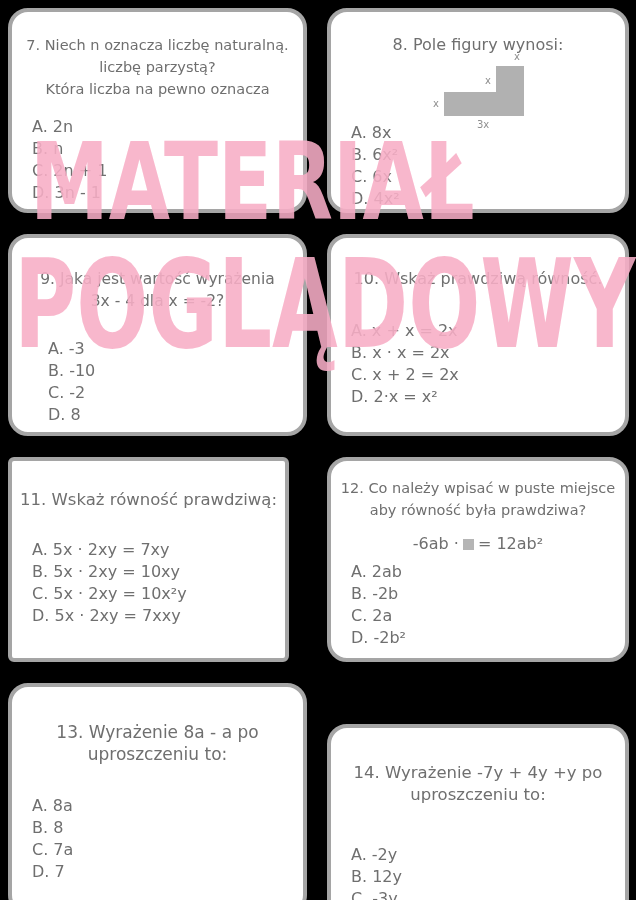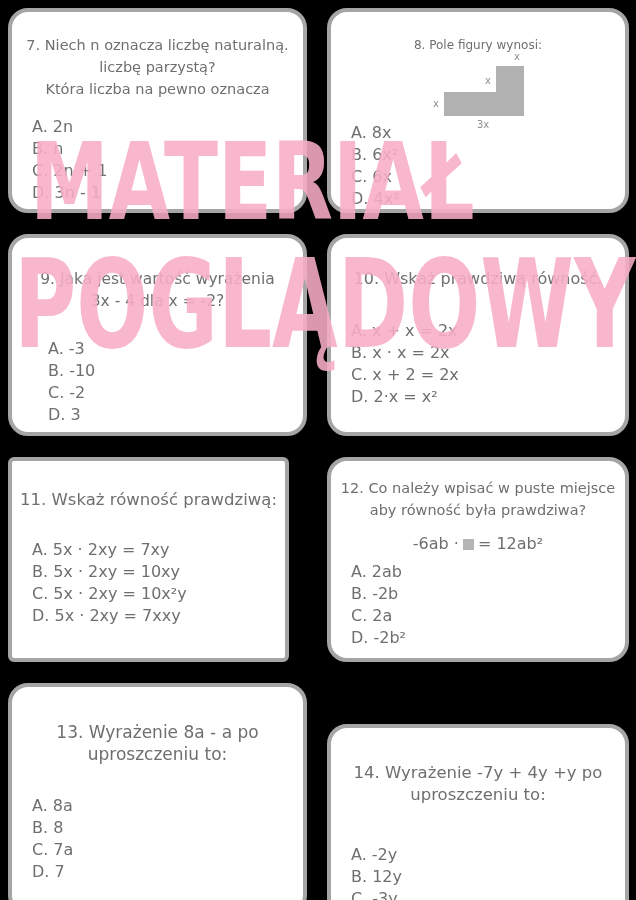--- a/index.html
+++ b/index.html
@@ -47,21 +47,21 @@
     </div>
     <div class="answers" style="top:104px;">
       <div class="answer">A. 2n</div>
       <div class="answer">B. n</div>
       <div class="answer">C. 2n + 1</div>
       <div class="answer">D. 3n - 1</div>
     </div>
   </div>
 
   <div class="card" style="left:327px; top:8px; width:302px; height:205px;">
-    <div class="title" style="top:22px; font-size:12px;">
+    <div class="title" style="top:22px; font-size:16px;">
       <div class="title-line">8. Pole figury wynosi:</div>
     </div>
     <div>
       <div class="fig-rect" style="left:165px; top:54px; width:28px; height:50px;"></div>
       <div class="fig-rect" style="left:113px; top:80px; width:80px; height:24px;"></div>
       <span class="fig-label" style="left:183px; top:40px;">x</span>
       <span class="fig-label" style="left:154px; top:64px;">x</span>
       <span class="fig-label" style="left:102px; top:87px;">x</span>
       <span class="fig-label" style="left:146px; top:108px;">3x</span>
     </div>
@@ -75,21 +75,21 @@
 
   <div class="card" style="left:8px; top:234px; width:299px; height:202px;">
     <div class="title" style="top:30px; font-size:15.5px;">
       <div class="title-line">9. Jaka jest wartość wyrażenia</div>
       <div class="title-line">3x - 4 dla x = -2?</div>
     </div>
     <div class="answers" style="top:100px;margin-left:16px;">
       <div class="answer">A. -3</div>
       <div class="answer">B. -10</div>
       <div class="answer">C. -2</div>
-      <div class="answer">D. 3</div>
+      <div class="answer">D. 8</div>
     </div>
   </div>
 
   <div class="card" style="left:327px; top:234px; width:302px; height:202px;">
     <div class="title" style="top:30px; font-size:16px;">
       <div class="title-line">10. Wskaż prawdziwą równość.</div>
     </div>
     <div class="answers" style="top:82px;">
       <div class="answer">A. x + x = 2x</div>
       <div class="answer">B. x · x = 2x</div>

